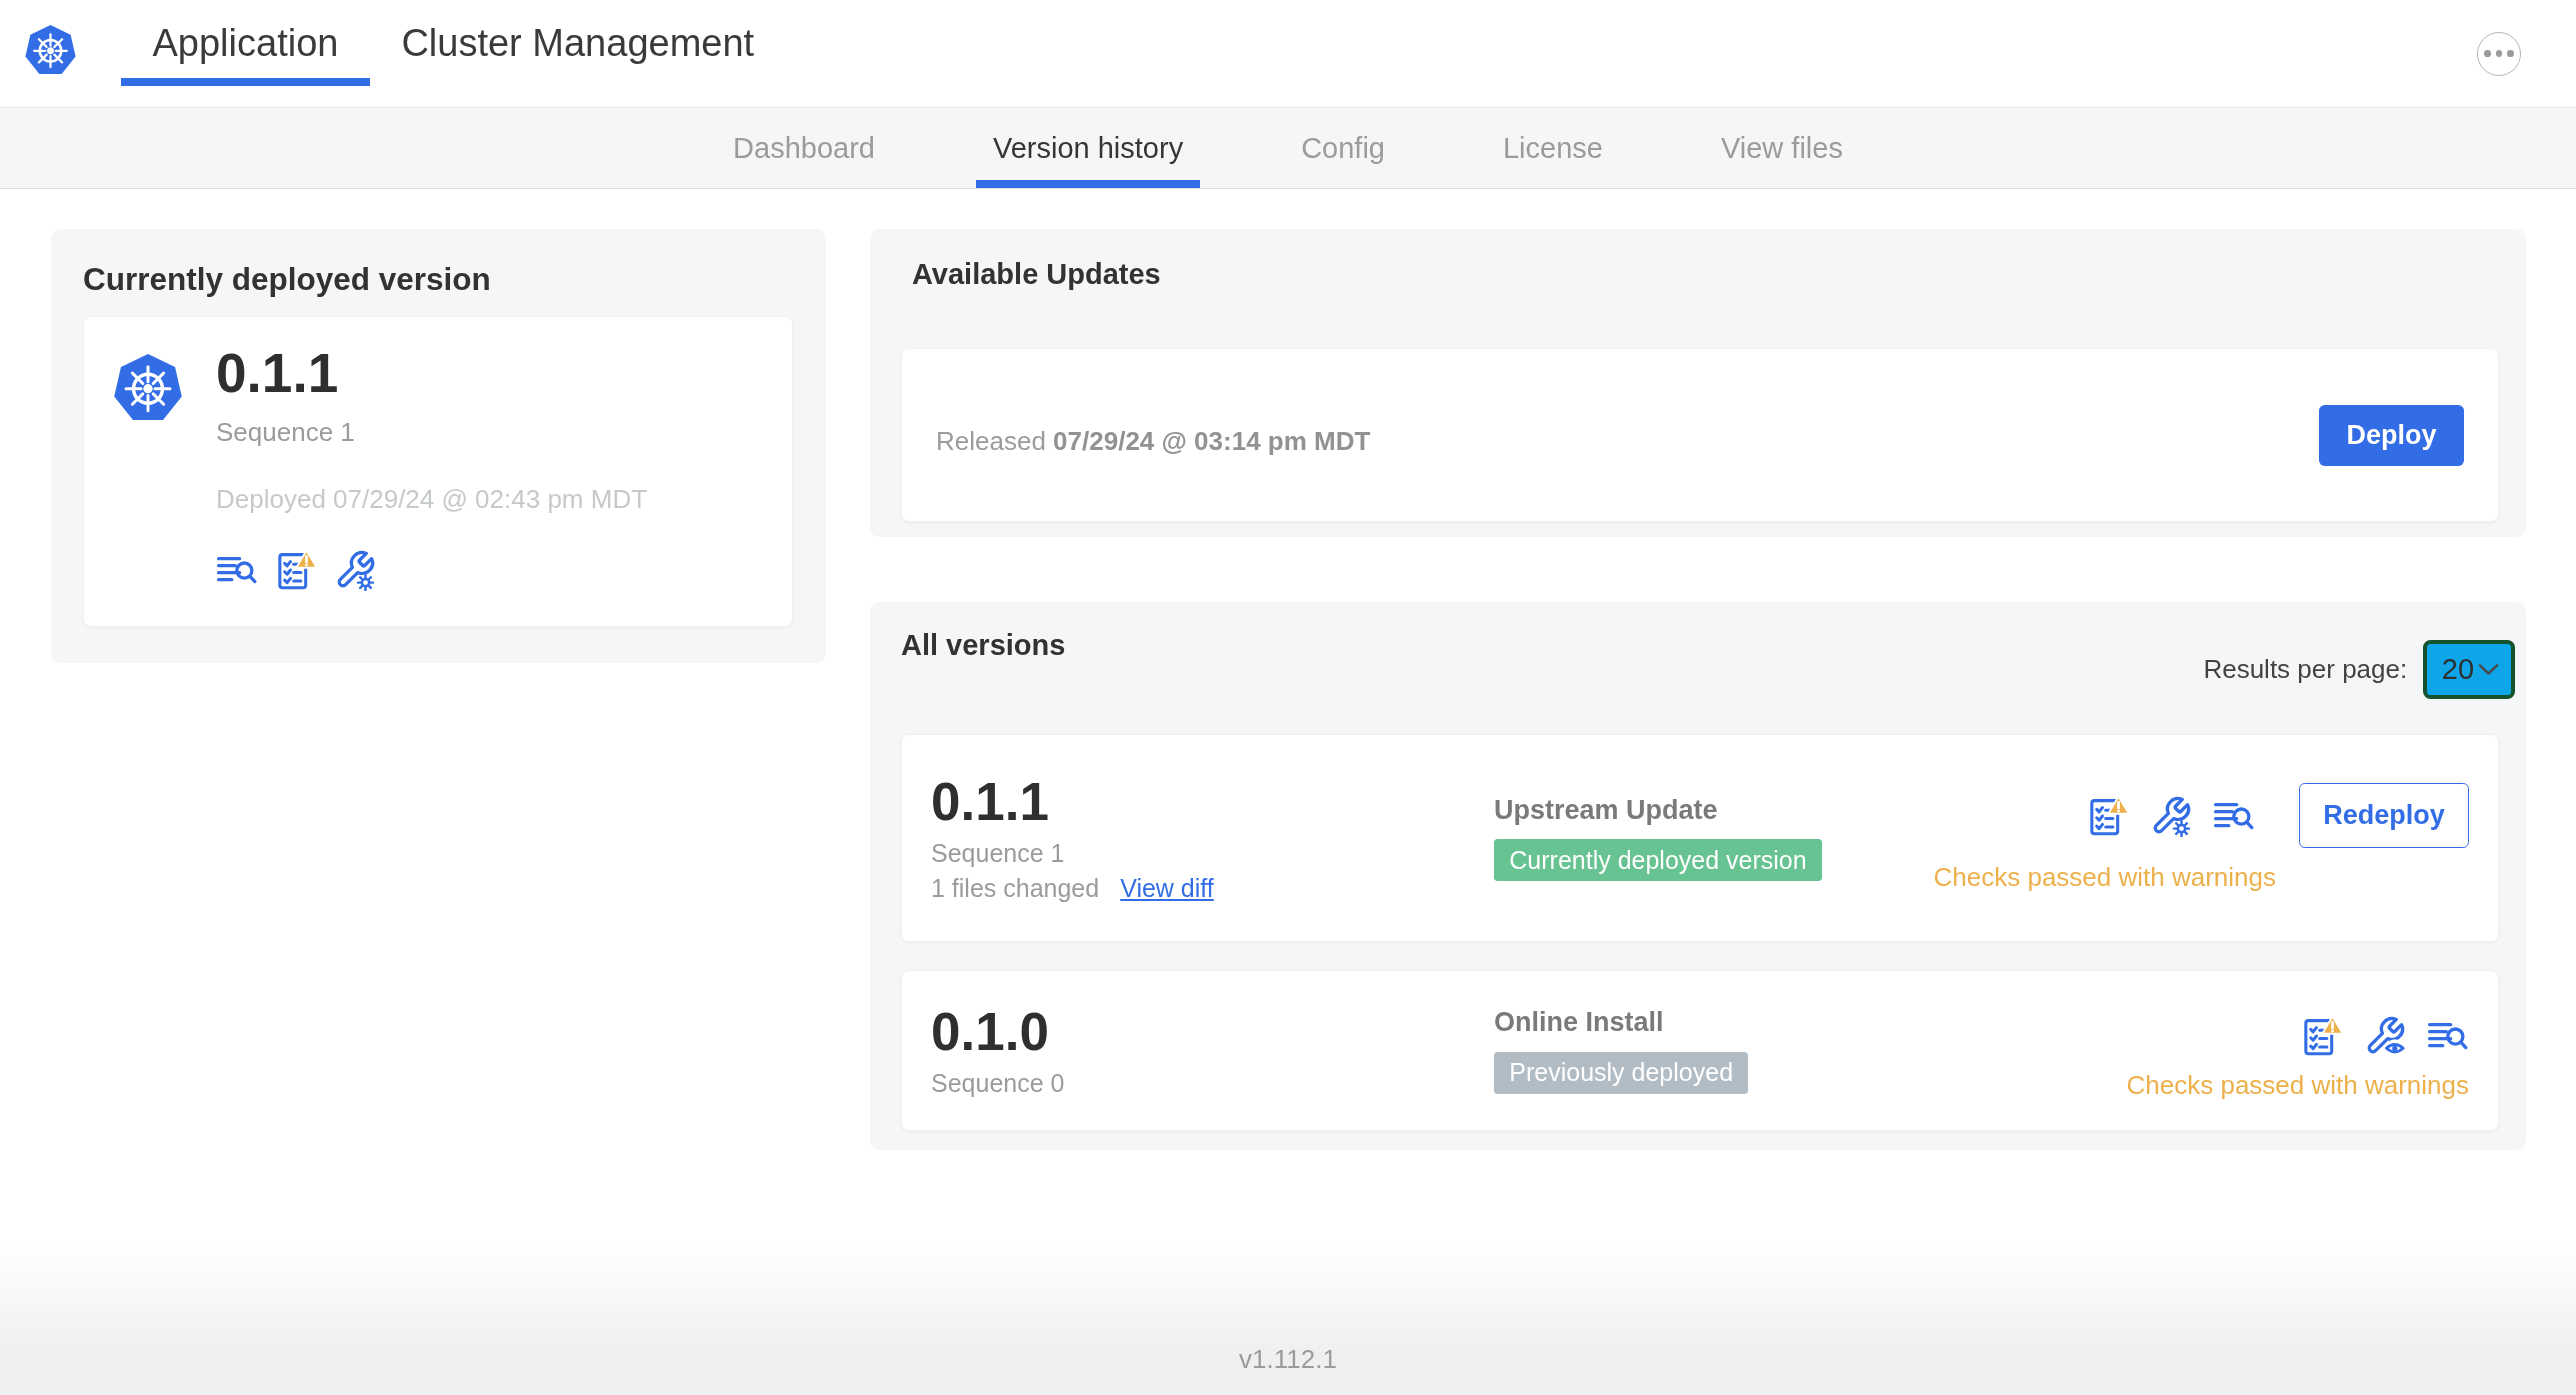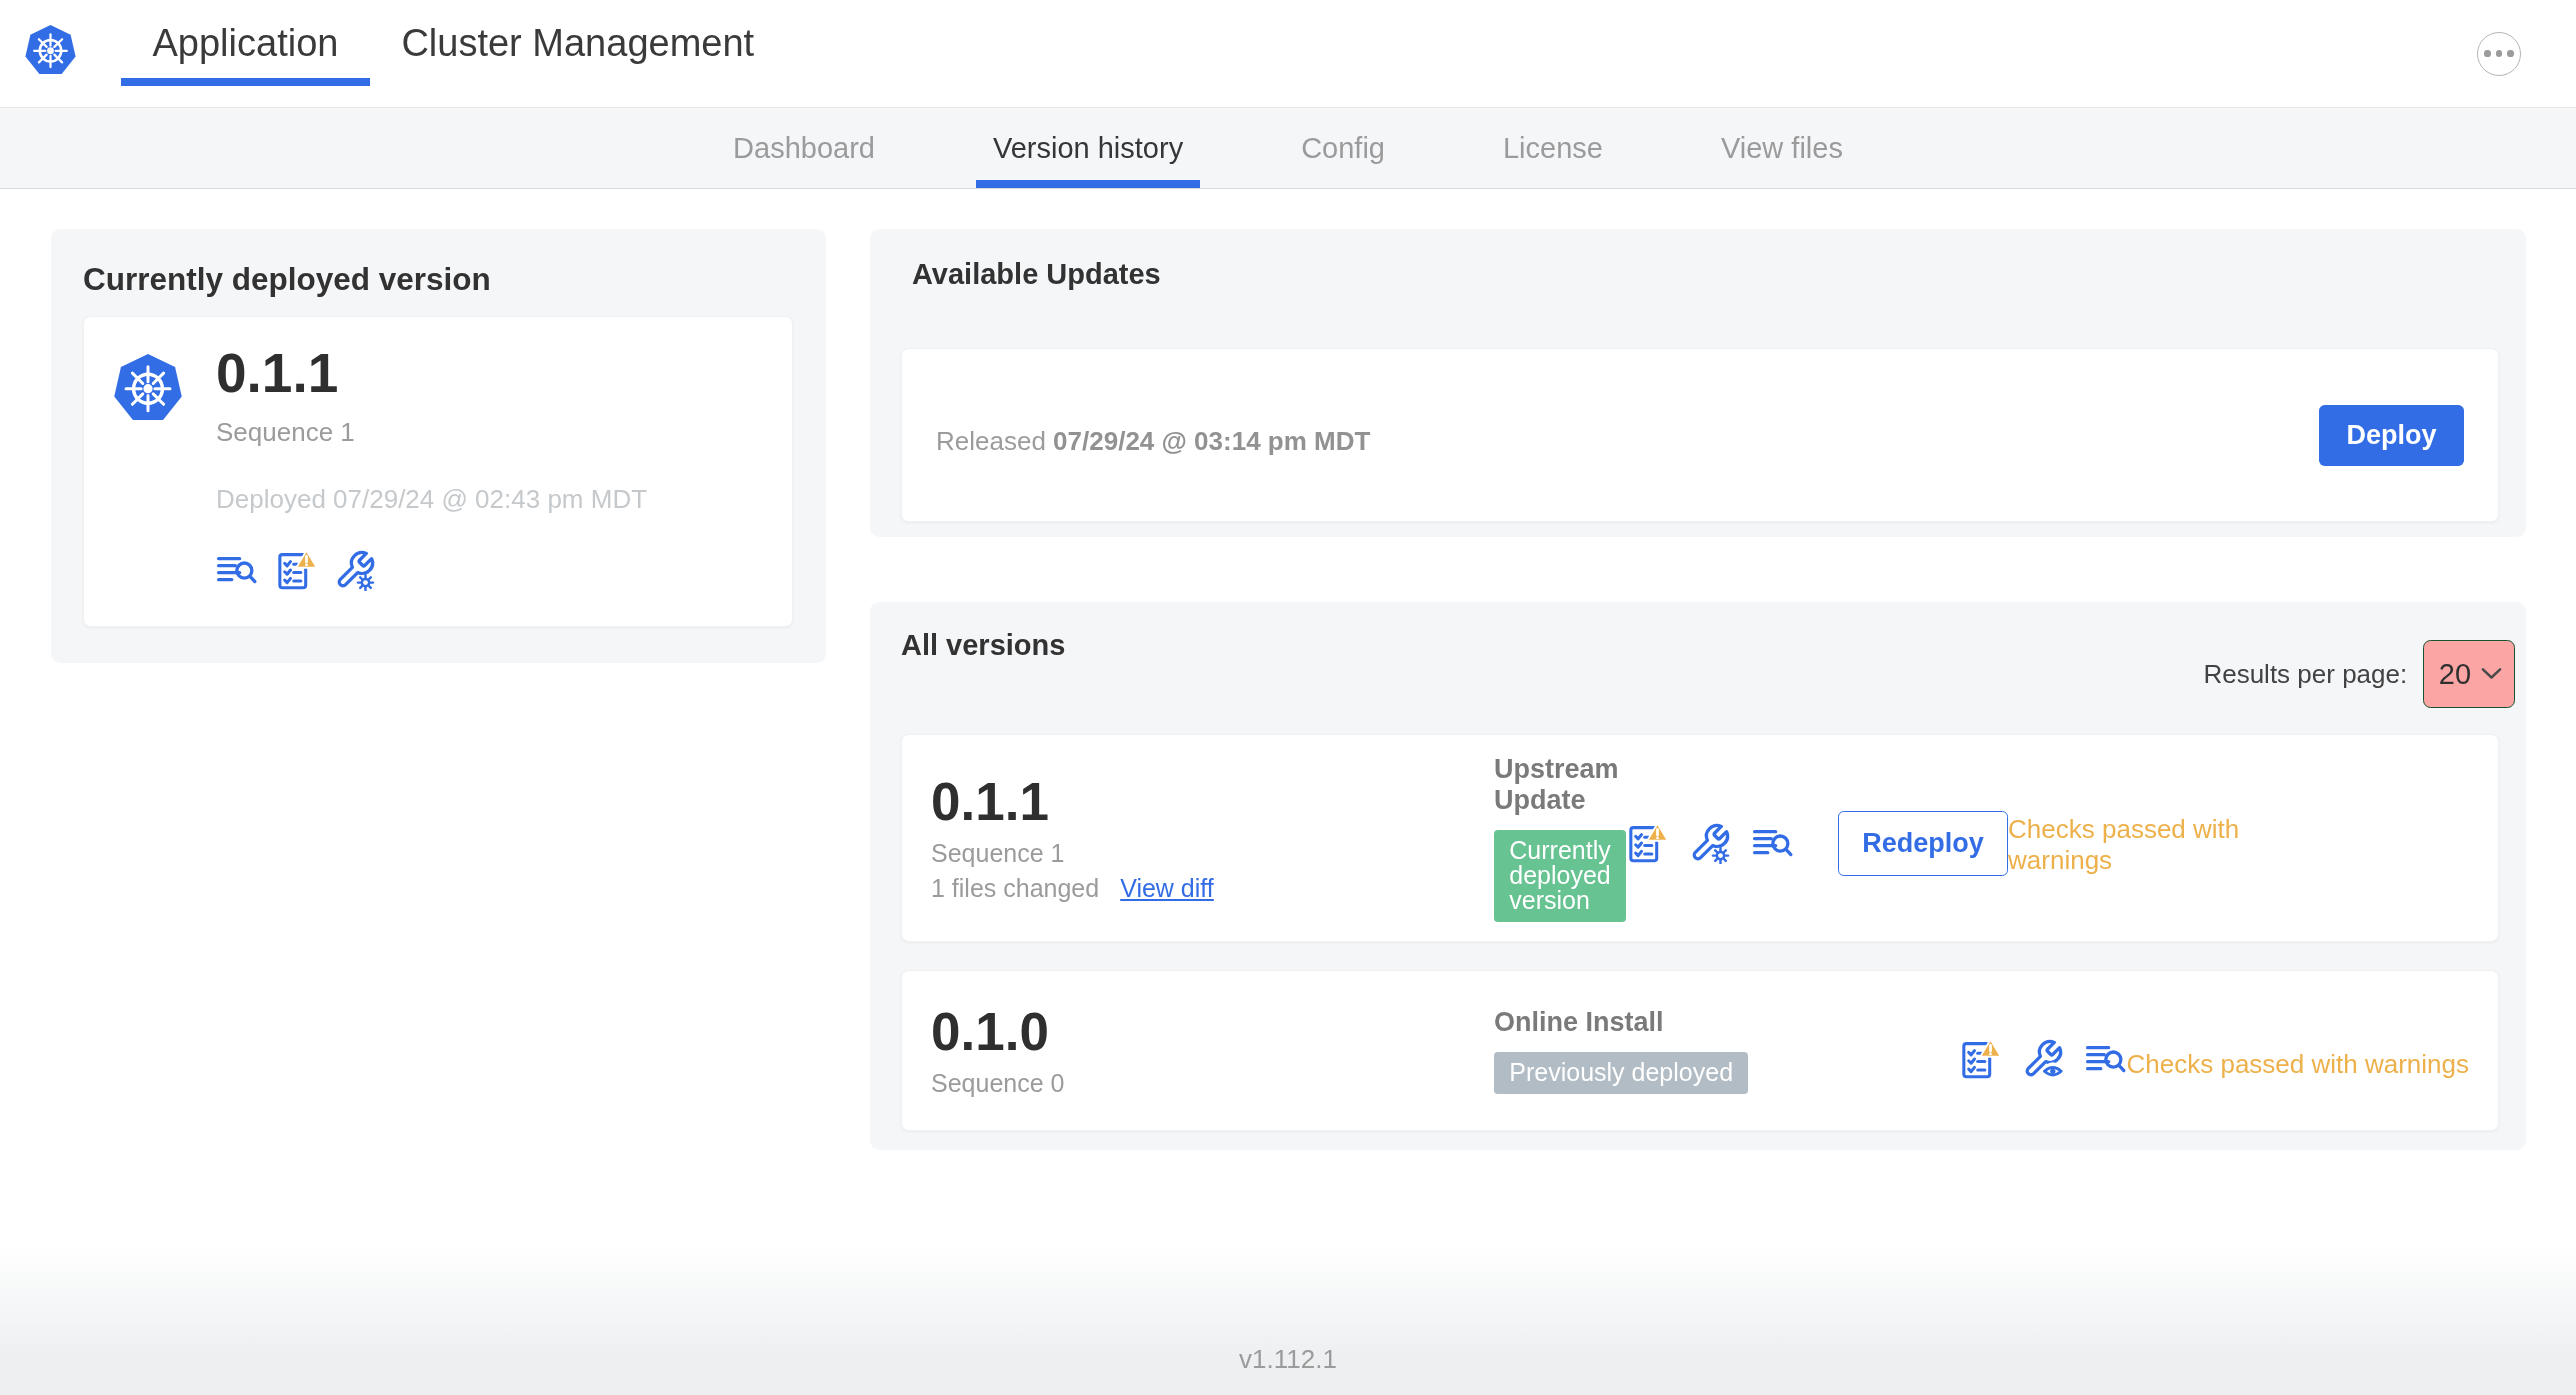--- a/index.html
+++ b/index.html
@@ -50,36 +50,36 @@
   .update-row{position:absolute;left:31px;right:27px;top:119px;height:174px;display:flex;align-items:center;padding:0 34px;}
   .released{margin-top:13.4px;font-size:26px;color:#9b9b9b;}
   .released b{font-weight:700;color:#929292;}
   .btn-primary{margin-left:auto;width:145px;height:61px;background:#326DE6;border:none;border-radius:5.7px;
     color:#fff;font-size:27px;font-weight:700;font-family:Liberation Sans, sans-serif;cursor:pointer;}
   
   .card-versions{left:870px;top:602px;width:1656px;height:548px;}
   .card-versions .card-title{margin:27px 0 0 31px;font-size:29px;font-weight:700;color:#323232;}
   .rpp{position:absolute;top:38px;right:11.5px;display:flex;align-items:center;gap:15.3px;}
   .rpp-label{font-size:26px;color:#424242;}
-  .select-box{width:92px;height:68px;background:#fca5a5;border:1px solid #14532d;border-radius:7.6px;
+  .select-box{width:92px;height:59px;background:#0ea5e9;border:4px solid #14532d;border-radius:7.6px;
     box-sizing:border-box;display:flex;align-items:center;justify-content:space-between;
     padding:0 11.5px 0 15.3px;cursor:pointer;}
   .select-box .val{font-size:29px;color:#2f2f2f;}
   .vrow{position:absolute;left:31px;right:27px;display:grid;grid-template-columns:563px 1fr auto;
     align-items:center;padding:0 29px;}
   .vrow-1{top:132px;height:208px;}
   .vrow-2{top:368px;height:161px;}
   .row-version{font-size:53px;font-weight:700;color:#2f2f2f;line-height:1.1;}
   .row-seq{margin-top:7.6px;font-size:25px;color:#9b9b9b;}
   .row-files{margin-top:5.7px;font-size:25px;color:#9b9b9b;display:flex;gap:21px;align-items:baseline;}
   .link{color:#326DE6;text-decoration:underline;cursor:pointer;font-weight:500;}
   .row-source{font-size:27px;font-weight:700;color:#7a7a7a;}
   .badge{display:inline-block;margin-top:13.4px;padding:8.6px 15.3px;border-radius:3.8px;
     color:#fff;font-size:25px;line-height:1;}
-  .row-right{display:flex;flex-direction:row;align-items:flex-end;}
+  .row-right{display:flex;flex-direction:column;align-items:flex-end;}
   .actions-line{display:flex;align-items:center;gap:21px;}
   .btn-outline{margin-left:23px;width:170px;height:65px;background:#fff;border:1.9px solid #326DE6;border-radius:5.7px;
     color:#326DE6;font-size:27px;font-weight:700;font-family:inherit;cursor:pointer;box-sizing:border-box;}
   .checks{margin-top:13.4px;font-size:26px;font-weight:500;color:#EDB04A;}
   .checks.offset{margin-right:193px;}
   .row-right.push-down{margin-top:15.3px;}
   
   .footer{position:absolute;left:0;right:0;bottom:0;height:153px;
     background:linear-gradient(180deg,rgba(240,241,243,0) 0%,#edeff1 75%,#edeff1 100%);
     display:flex;align-items:flex-end;justify-content:center;}

